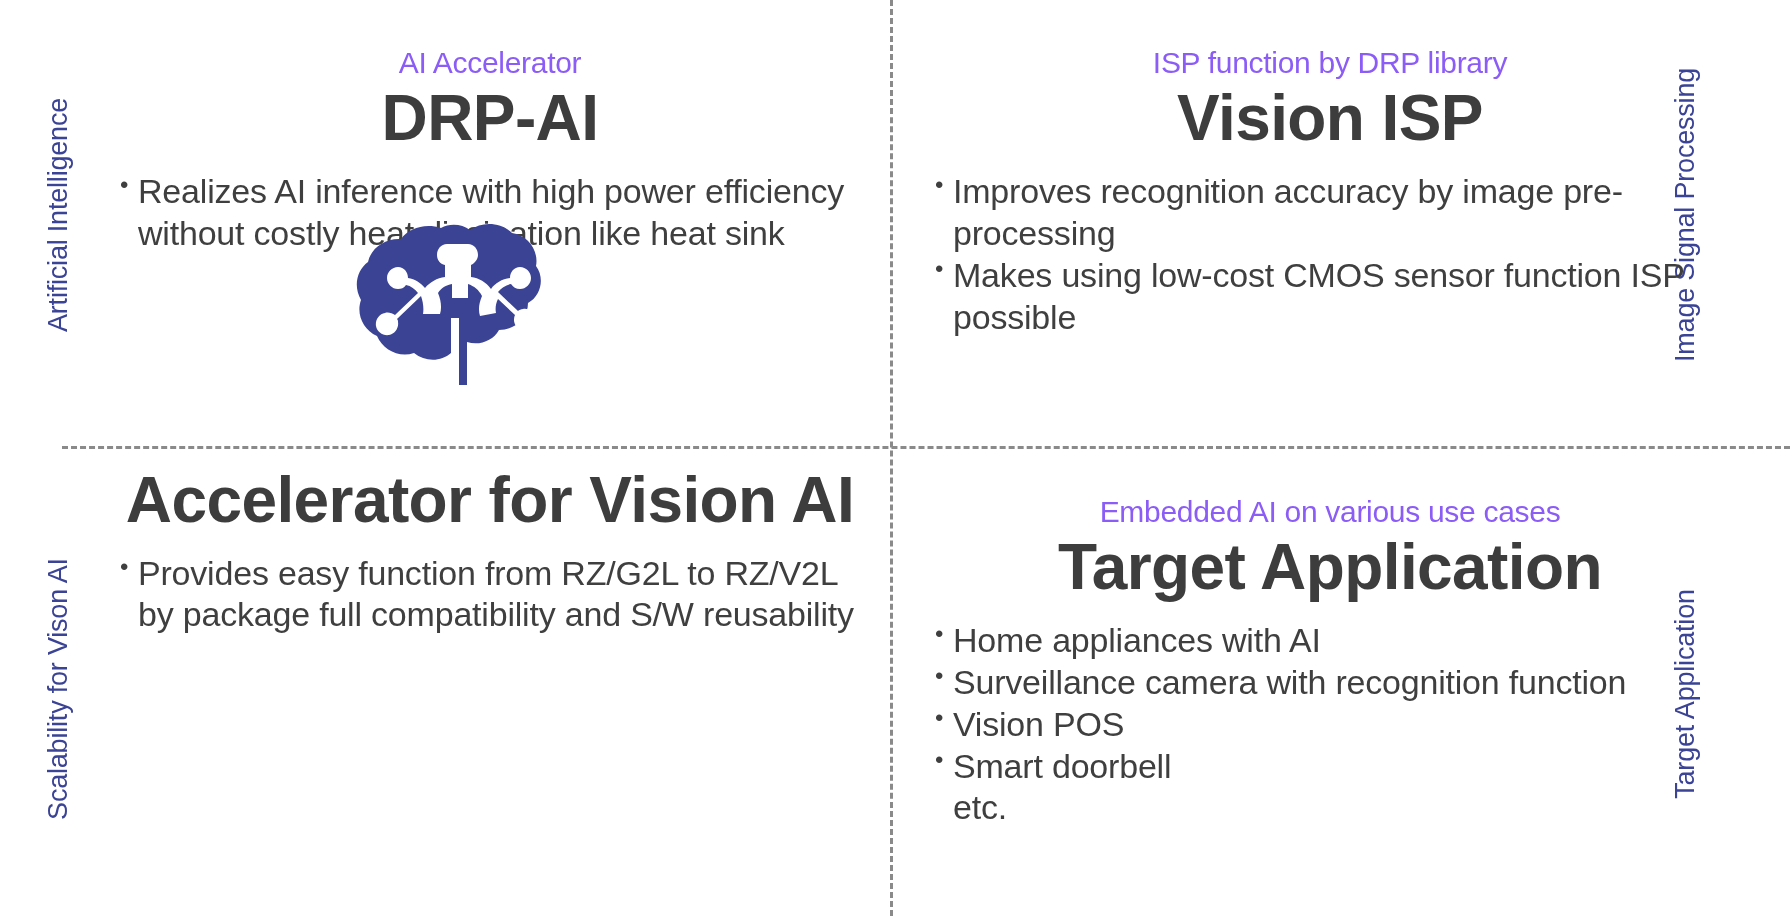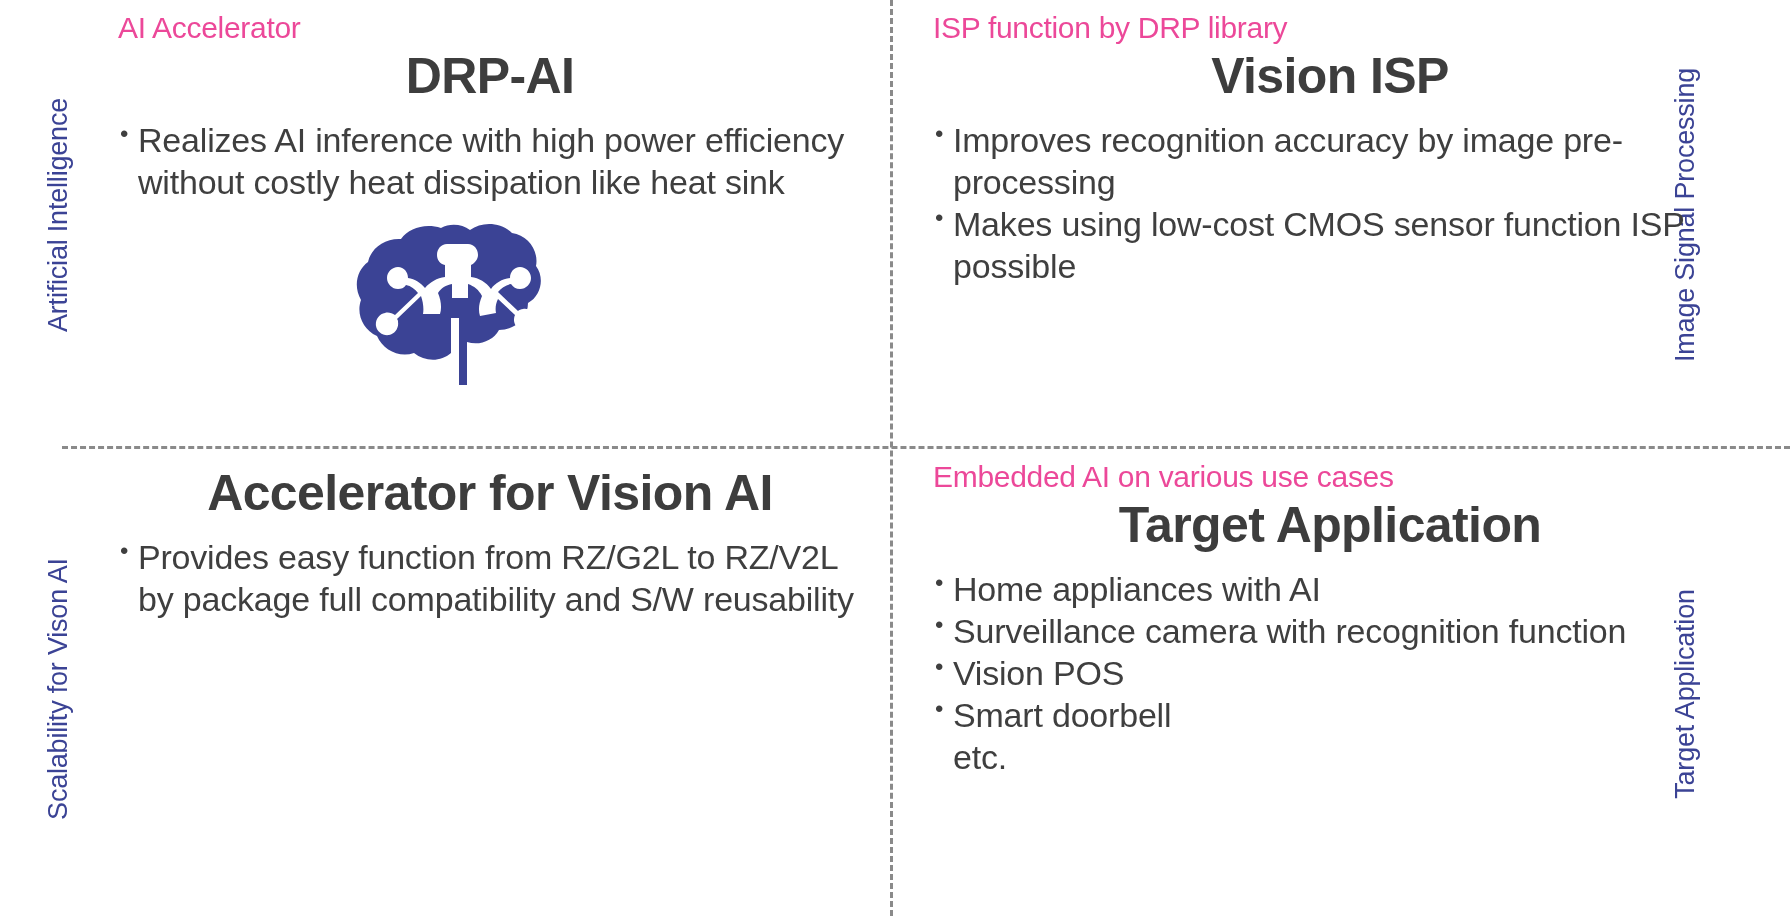--- a/index.html
+++ b/index.html
@@ -76,30 +76,31 @@
   .content {
     position: absolute;
     left: 118px;
     right: 28px;
     top: 12px;
   }
   .quad.tr .content,
   .quad.br .content { left: 40px; right: 56px; }
 
   .eyebrow {
-    text-align: left;
+    text-align: center;
     font-size: 30px;
-    color: #ec4899;
+    color: #8b5cf6;
     line-height: 1.08;
     letter-spacing: -0.3px;
     white-space: nowrap;
+    margin-top: 35px;
   }
   .headline {
     text-align: center;
-    font-size: 50px;
+    font-size: 64px;
     font-weight: bold;
     color: #3d3d3d;
     line-height: 1.12;
     margin-top: 4px;
     letter-spacing: -0.6px;
     white-space: nowrap;
   }
 
   ul.bullets {
     list-style: none;

